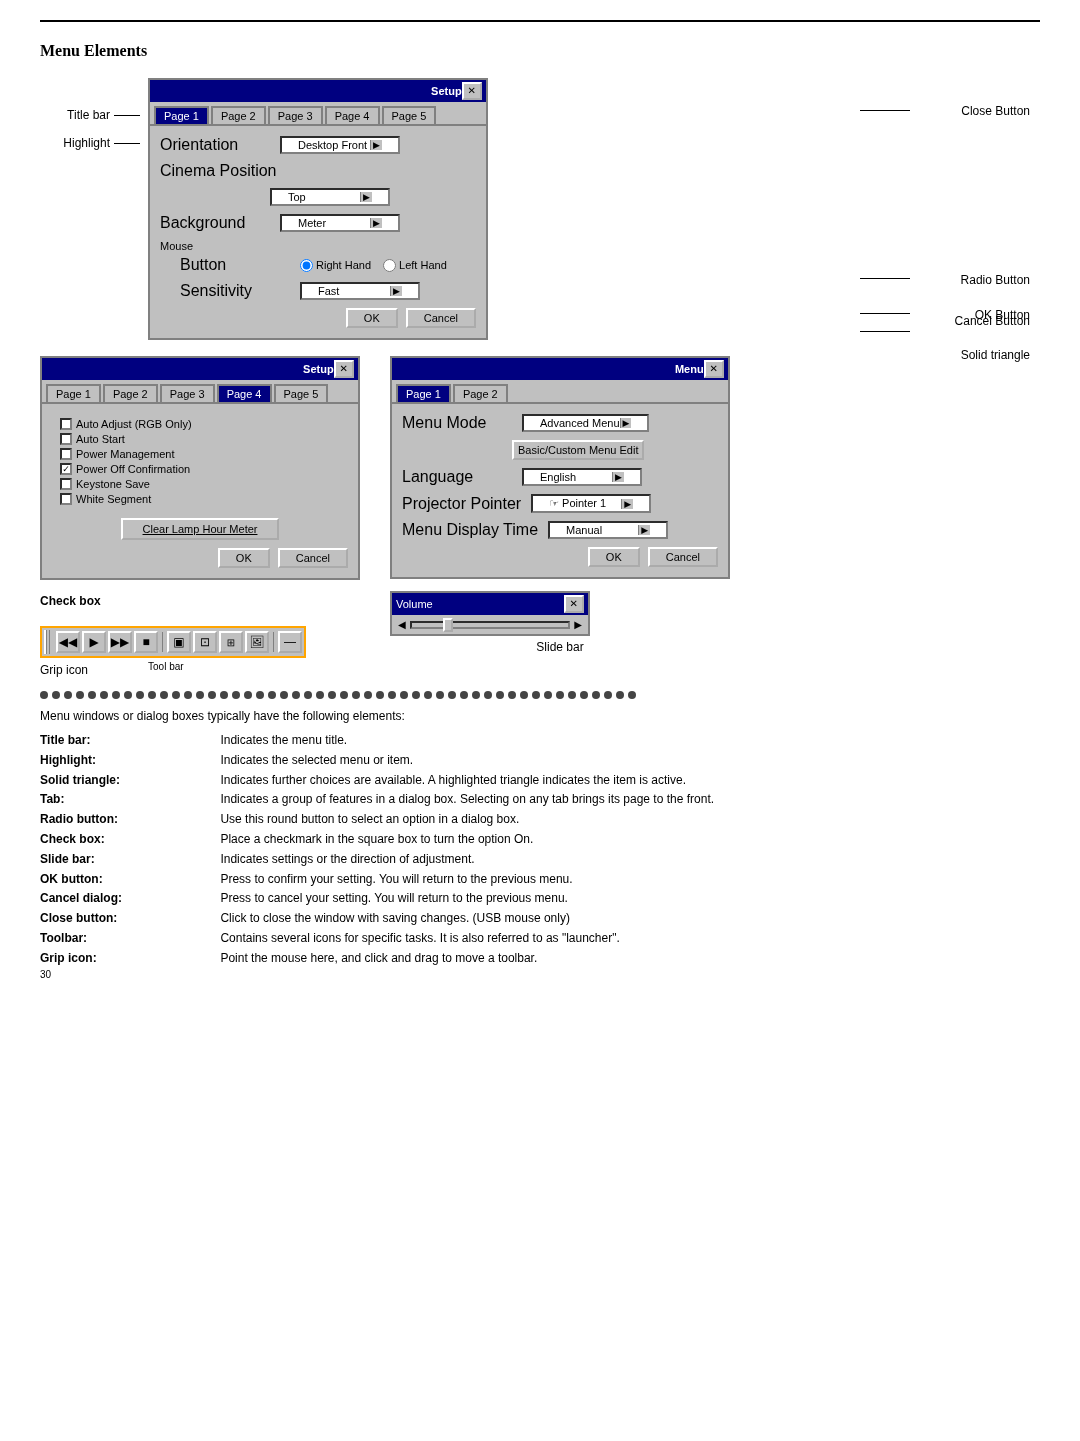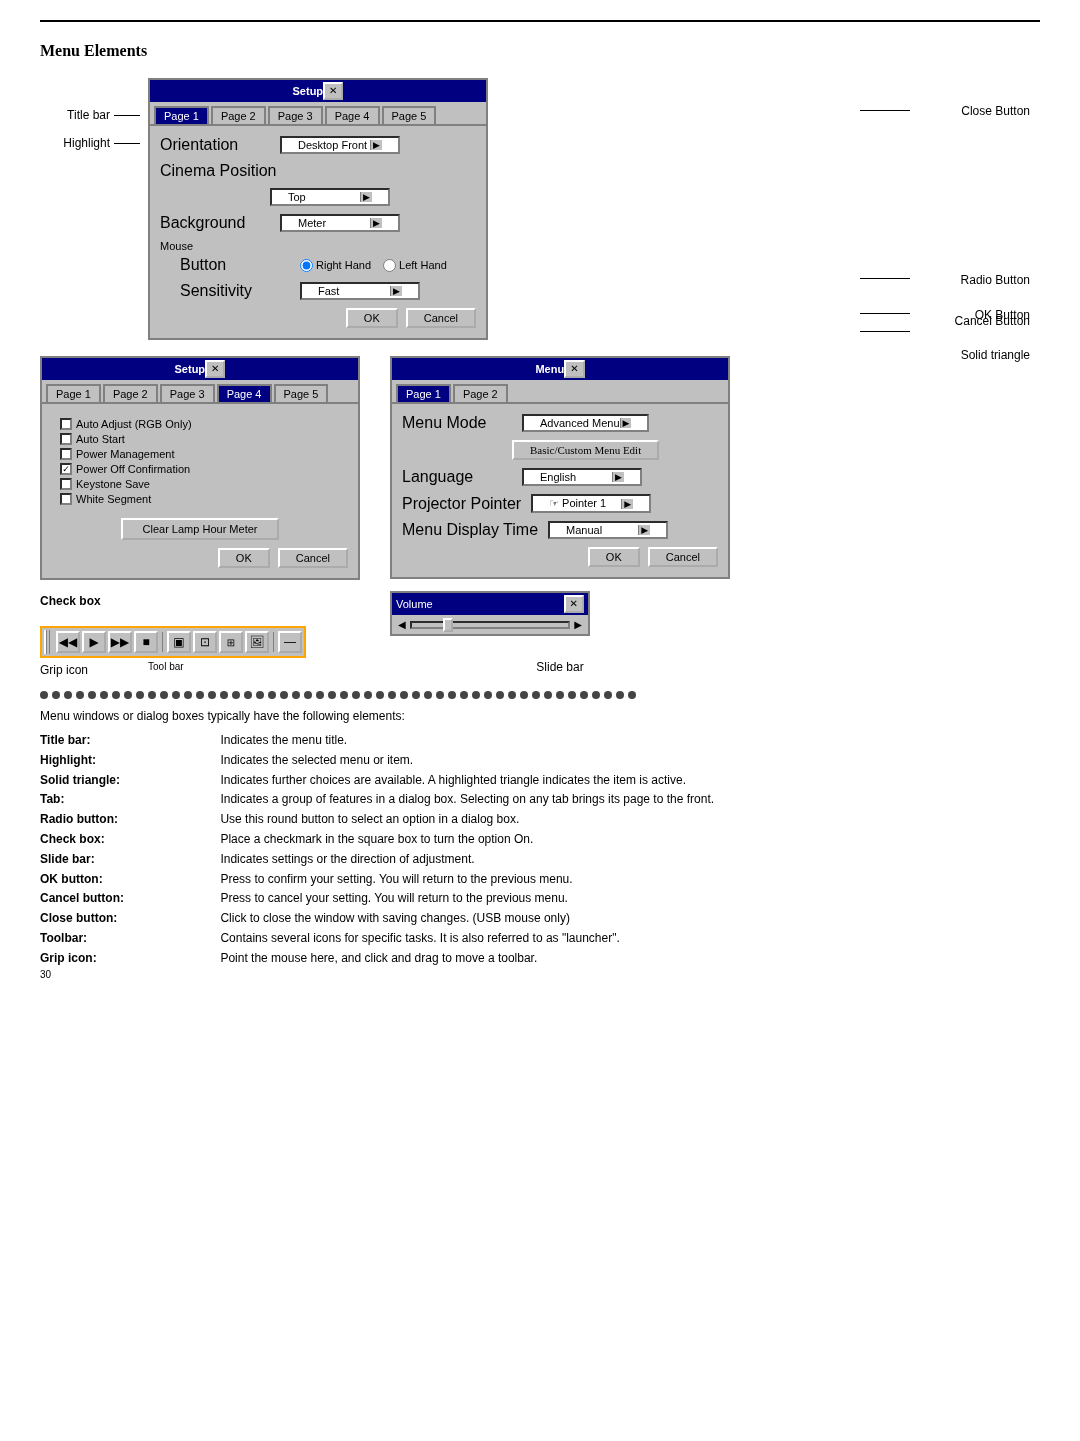--- a/index.html
+++ b/index.html
@@ -35,21 +35,21 @@
       font-family: 'MS Sans Serif', Arial, sans-serif;
       font-size: 11px;
       min-width: 280px;
       position: relative;
     }
     .win-titlebar {
       background: #000080;
       color: #fff;
       padding: 2px 4px;
       display: flex;
-      justify-content: center;
+      justify-content: flex-end;
       align-items: center;
       font-size: 11px;
       font-weight: bold;
     }
     .win-close-btn {
       background: #c0c0c0;
       border: 2px outset #fff;
       color: #000;
       font-size: 10px;
       padding: 0 4px;
@@ -466,21 +466,21 @@
           </div>
           <div class="checkbox-item">
             <div class="win-checkbox"></div>
             <span>Keystone Save</span>
           </div>
           <div class="checkbox-item">
             <div class="win-checkbox"></div>
             <span>White Segment</span>
           </div>
         </div>
-        <div style="text-align:center; margin:6px 0;">
+        <div style="text-align:center; margin:6px 0;text-decoration:underline;">
           <button class="clear-btn">Clear Lamp Hour Meter</button>
         </div>
         <div class="win-btn-row">
           <button class="win-btn">OK</button>
           <button class="win-btn">Cancel</button>
         </div>
       </div>
     </div>
 
     <div style="font-size:12px; margin-top:2px;font-weight:bold;">Check box</div>
@@ -524,21 +524,21 @@
 
         <div class="win-row">
           <span class="win-label">Menu Mode</span>
           <div class="win-dropdown">
             <span>Advanced Menu</span>
             <span class="dropdown-arrow">▶</span>
           </div>
         </div>
 
         <div class="win-row" style="margin-left:110px;">
-          <button class="win-btn" style="white-space:nowrap; padding:2px 16px;font-family:Liberation Serif, serif;">Basic/Custom Menu Edit</button>
+          <button class="win-btn" style="white-space:nowrap; padding:2px 4px;">Basic/Custom Menu Edit</button>
         </div>
 
         <div class="win-row">
           <span class="win-label">Language</span>
           <div class="win-dropdown">
             <span>English</span>
             <span class="dropdown-arrow">▶</span>
           </div>
         </div>
 
@@ -558,21 +558,21 @@
           </div>
         </div>
 
         <div class="win-btn-row">
           <button class="win-btn">OK</button>
           <button class="win-btn">Cancel</button>
         </div>
       </div>
     </div>
 
-    <div style="display:flex; flex-direction:column; align-items:flex-start;gap:20px;">
+    <div style="display:flex; flex-direction:column; align-items:flex-start;">
       <div class="volume-dialog">
         <div class="volume-titlebar">
           <span>Volume</span>
           <button class="win-close-btn">✕</button>
         </div>
         <div class="volume-slider-area">
           <span style="font-size:10px; cursor:pointer;">◀</span>
           <div class="slider-track">
             <div class="slider-thumb"></div>
           </div>
@@ -667,21 +667,21 @@
     </tr>
     <tr>
       <td><b>Slide bar:</b></td>
       <td>Indicates settings or the direction of adjustment.</td>
     </tr>
     <tr>
       <td><b>OK button:</b></td>
       <td>Press to confirm your setting. You will return to the previous menu.</td>
     </tr>
     <tr>
-      <td><b>Cancel button:</b></td>
+      <td><b>Cancel dialog:</b></td>
       <td>Press to cancel your setting. You will return to the previous menu.</td>
     </tr>
     <tr>
       <td><b>Close button:</b></td>
       <td>Click to close the window with saving changes. (USB mouse only)</td>
     </tr>
     <tr>
       <td><b>Toolbar:</b></td>
       <td>Contains several icons for specific tasks. It is also referred to as "launcher".</td>
     </tr>

